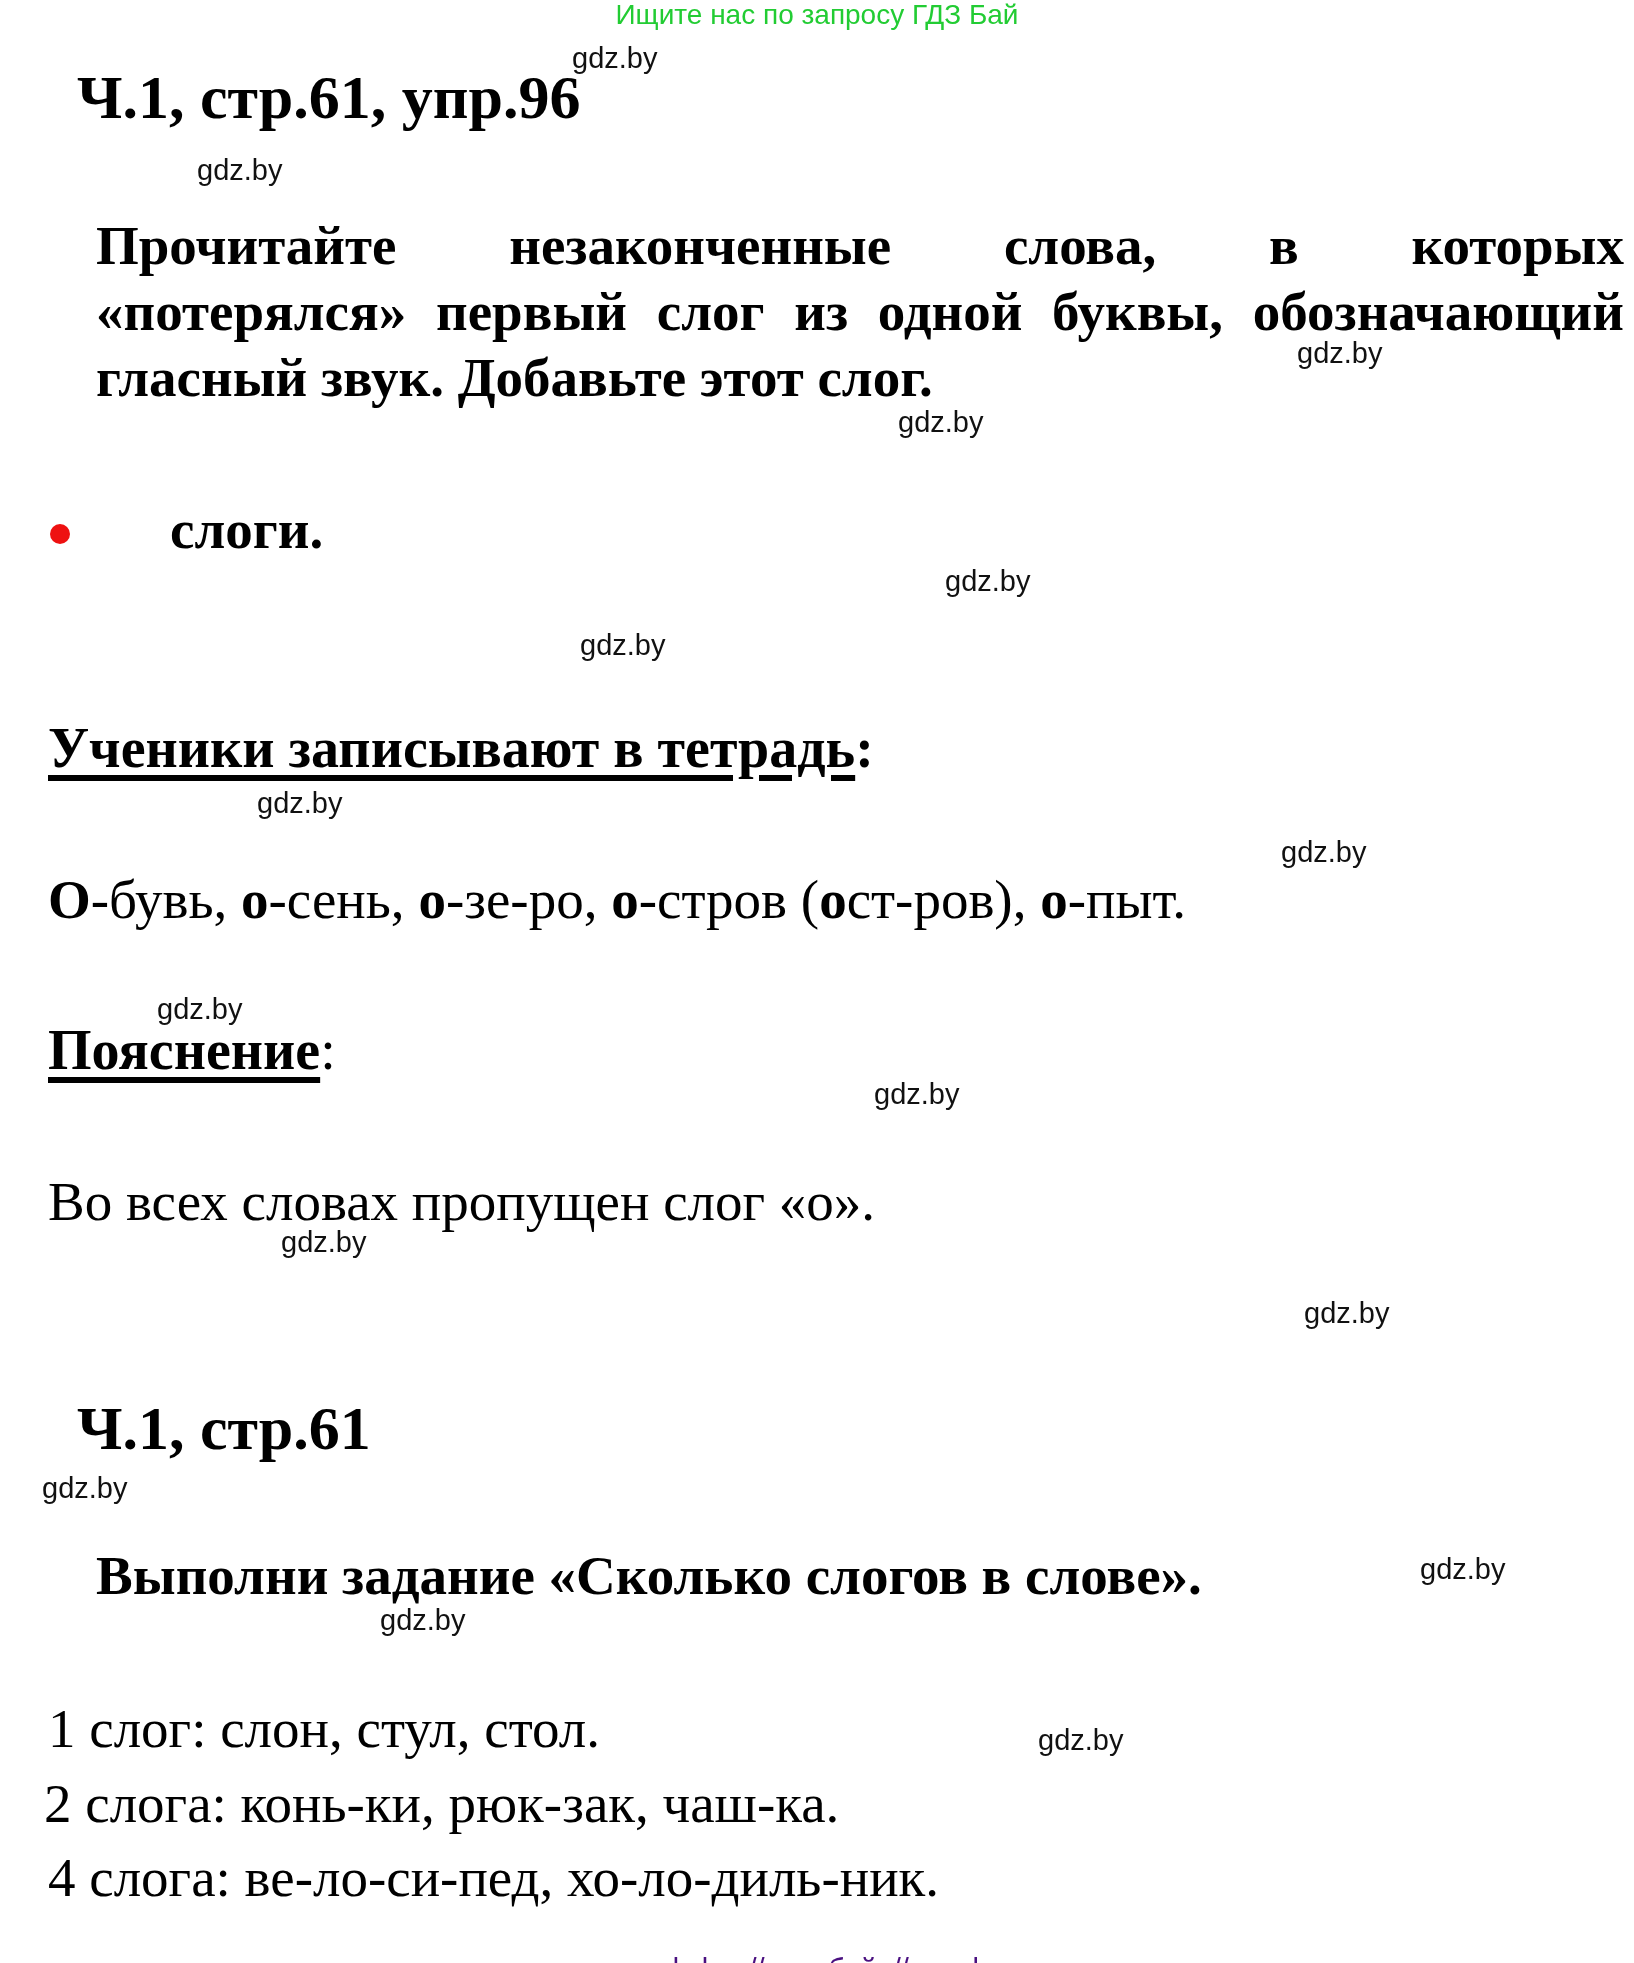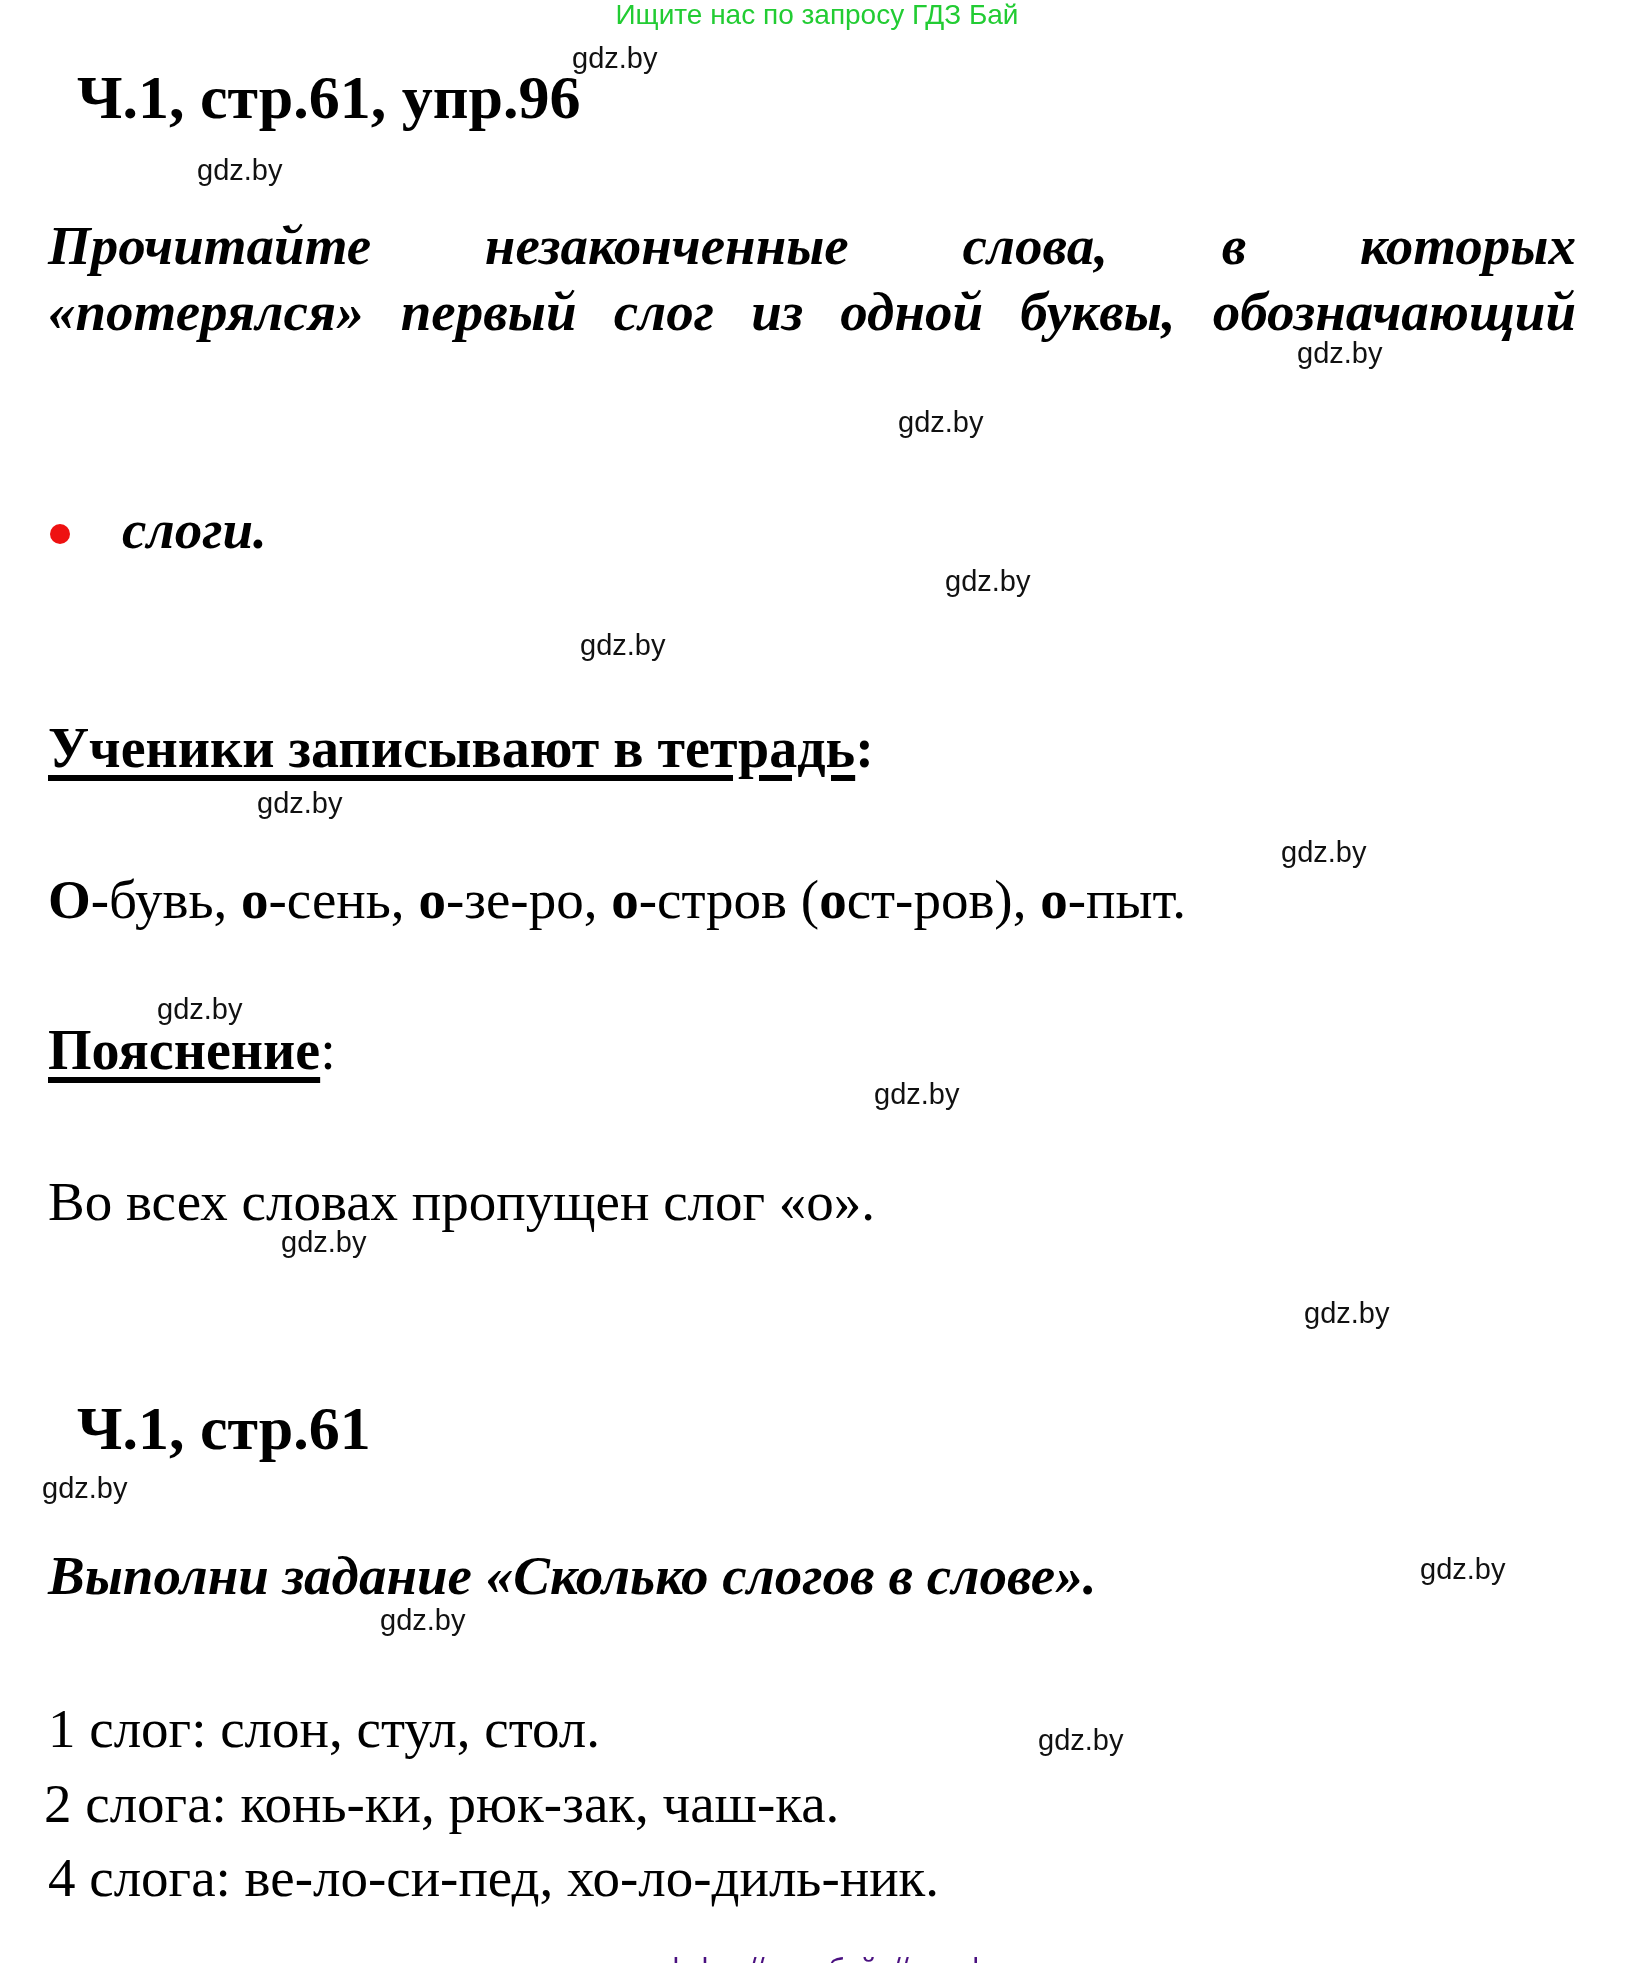--- a/index.html
+++ b/index.html
@@ -3,21 +3,21 @@
 <meta charset="utf-8">
 <style>
   html, body { margin: 0; padding: 0; background: #ffffff; }
   body { width: 1634px; height: 1963px; position: relative; overflow: hidden; color: #000; }
   .abs { position: absolute; white-space: nowrap; }
   .serif { font-family: "Liberation Serif", "DejaVu Serif", serif; }
   .sans { font-family: "Liberation Sans", "DejaVu Sans", sans-serif; }
   .top-banner { top: 0; left: 0; width: 1634px; text-align: center; font-size: 28px; line-height: 30px; }
   .wm { font-size: 29px; line-height: 32px; color: #111; }
   .h-title { font-weight: bold; font-size: 62px; line-height: 70px; margin-left: 29px; }
-  .task { font-weight: bold; font-style: italic; font-size: 55px; line-height: 66px; }
+  .task { font-weight: bold; font-size: 55px; line-height: 66px; margin-left: 48px; }
   .task-block { left: 48px; width: 1528px; white-space: normal; text-align: justify; text-align-last: left; }
   .task-block .line { display: block; text-align: justify; text-align-last: justify; }
   .task-block .line.last { text-align-last: left; }
   .bullet { width: 20px; height: 20px; border-radius: 50%; }
   .uh { font-weight: bold; font-size: 56px; line-height: 64px; }
   .uh .u { text-decoration: underline; text-decoration-thickness: 6px; text-underline-offset: 8px; }
   .body-txt { font-size: 55px; line-height: 64px; }
   .b { font-weight: bold; }
 </style>
 </head>
@@ -25,20 +25,21 @@
 
 <div class="abs sans top-banner">
   <span style="color:#22cc33;">Ищите нас по запросу ГДЗ Бай</span>
 </div>
 
 <div class="abs serif h-title" style="left:48px; top:62px;">Ч.1, стр.61, упр.96</div>
 
 <div class="abs serif task task-block" style="top:213px;">
   <span class="line">Прочитайте незаконченные слова, в которых</span>
   <span class="line">«потерялся» первый слог из одной буквы, обозначающий</span>
+  <span class="line last">гласный звук. Добавьте этот слог.</span>
 </div>
 
 <div class="abs bullet" style="left:50px; top:524px; background:#ee1111;"></div>
 <div class="abs serif task task-block" style="left:122px; width:1456px; top:497px;">
   <span class="line last">слоги.</span>
 </div>
 
 <div class="abs serif uh" style="left:48px; top:716px;">
   <span class="u">Ученики записывают в тетрадь</span><span>:</span>
 </div>

